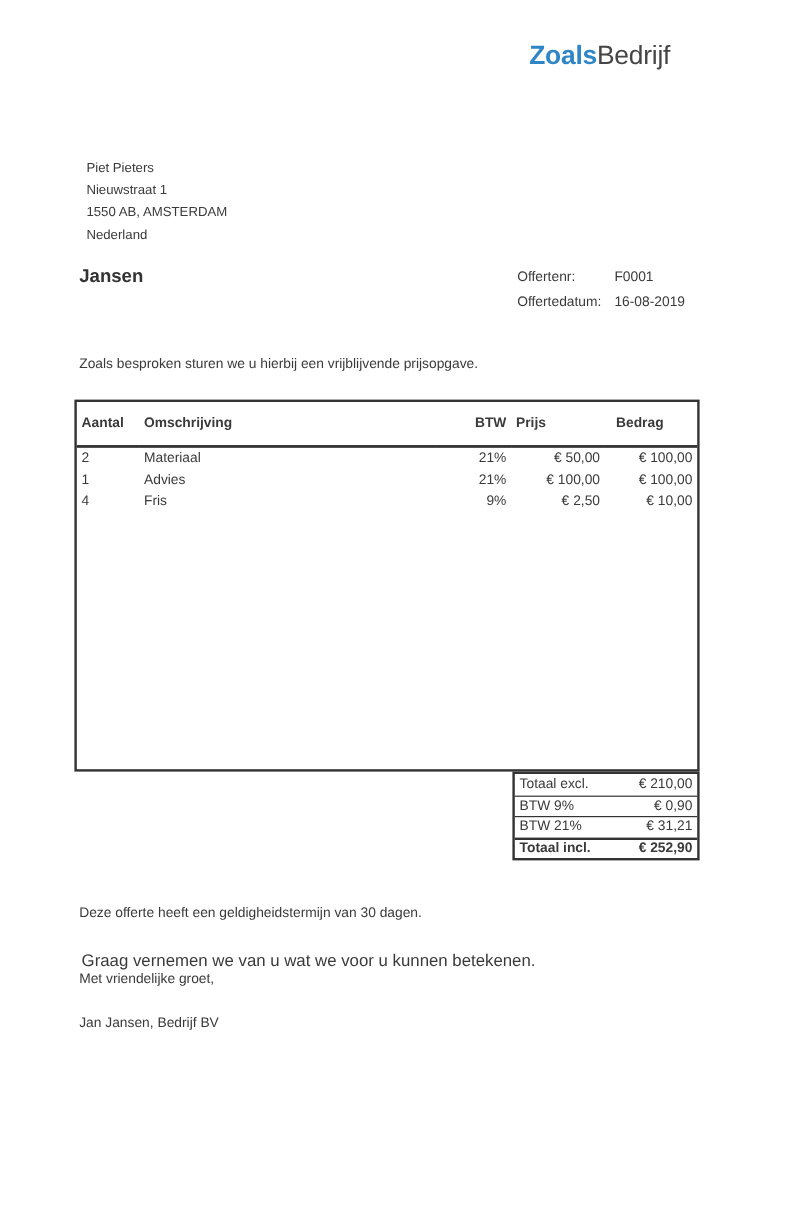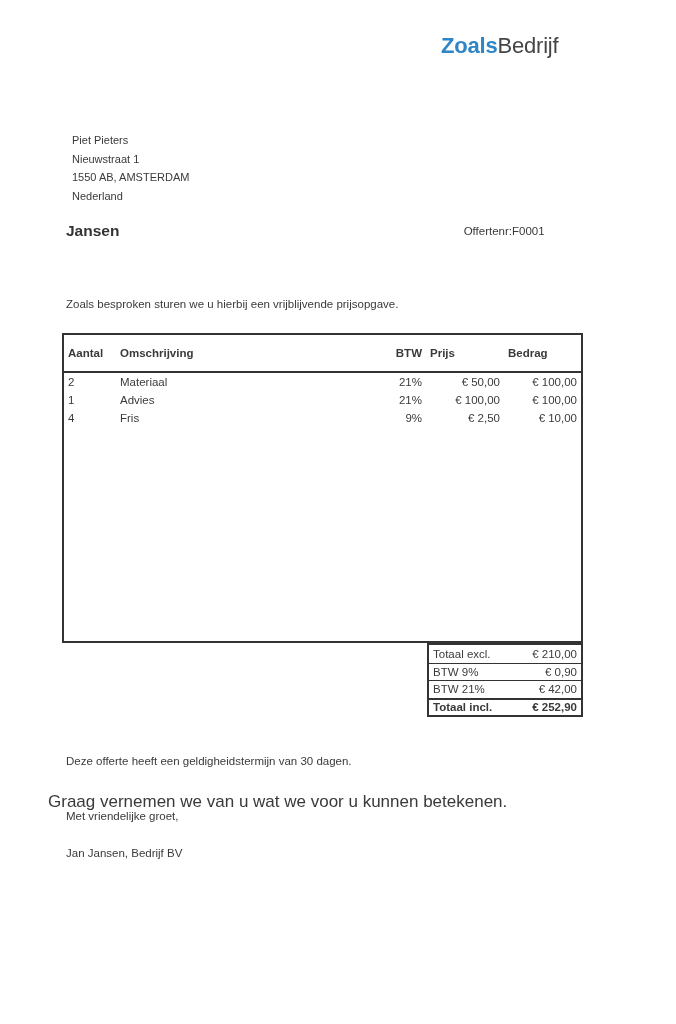--- a/index.html
+++ b/index.html
@@ -27,21 +27,21 @@
     position:absolute; left:72px; top:131px;
     font-size:11px; line-height:18.6px;
   }
 
   
   .doc-title {
     position:absolute; left:66px; top:222px;
     font-size:15.5px; font-weight:bold; color:#333;
   }
   .meta { position:absolute; left:431px; top:225px; font-size:11.5px; }
-  .meta-row { display:flex; height:20.5px;text-align:right; }
+  .meta-row { display:flex; height:20.5px; }
   .meta-label { width:81px; }
   .meta-value { }
 
   
   .intro { position:absolute; left:66px; top:298px; font-size:11.5px;text-align:right; }
 
   
   .items-box {
     position:absolute; left:62px; top:333px;
     width:521px; height:310px;
@@ -49,21 +49,21 @@
   }
   .items-table { width:100%; border-collapse:collapse; table-layout:fixed; font-size:11.5px; }
   .items-table th {
     border-bottom:2px solid #333333;
     font-weight:bold; height:20px; padding:12px 4px;
     vertical-align:middle;
   }
   .items-table td { height:18.5px; padding:0 4px; vertical-align:middle; }
   .al { text-align:left; }
   .ar { text-align:right; }
-  th.h-bedrag { text-align:left; padding-right:28px; }
+  th.h-bedrag { text-align:right; padding-right:28px; }
   col.c-aantal { width:52px; }
   col.c-omschrijving { width:248px; }
   col.c-btw { width:62px; }
   col.c-prijs { width:78px; }
   col.c-bedrag { width:77px; }
 
   
   .totals-box {
     position:absolute; left:427px; top:643px;
     width:156px;
@@ -74,21 +74,21 @@
   .totals-row {
     display:flex; justify-content:space-between; align-items:center;
     height:17.5px; padding:0 4px;
     border-top:1px solid #333333;
   }
   .totals-row:first-child { border-top:none; }
   .totals-row.bold { border-top:2px solid #333333; font-weight:bold; }
 
   
   .closing-validity { position:absolute; left:66px; top:755px; font-size:11.5px; }
-  .closing-line1    { position:absolute; left:48px; top:792px; font-size:17px; }
+  .closing-line1    { position:absolute; left:68px; top:792px; font-size:14px; }
   .closing-line2    { position:absolute; left:66px; top:810px; font-size:11.5px; }
   .closing-sign     { position:absolute; left:66px; top:847px; font-size:11.5px; }
 
   
   .footer {
     position:absolute; left:0; top:900px; width:648px;
     text-align:center; font-size:9.5px; color:#4a4a4a;
     white-space:nowrap;
   }
 </style>
@@ -107,20 +107,24 @@
     <div>1550 AB, AMSTERDAM</div>
     <div>Nederland</div>
   </div>
 
   <div class="doc-title">Jansen</div>
 
   <div class="meta">
     <div class="meta-row">
       <span class="meta-label">Offertenr:</span>
       <span class="meta-value">F0001</span>
+    </div>
+    <div class="meta-row">
+      <span class="meta-label">Offertedatum:</span>
+      <span class="meta-value">16-08-2019</span>
     </div>
   </div>
 
   <div class="intro">Zoals besproken sturen we u hierbij een vrijblijvende prijsopgave.</div>
 
   <div class="items-box">
     <table class="items-table">
       <colgroup>
         <col class="c-aantal">
           <col class="c-omschrijving">
@@ -167,21 +171,21 @@
     <div class="totals-row">
       <span>Totaal excl.</span>
       <span>€ 210,00</span>
     </div>
     <div class="totals-row">
       <span>BTW 9%</span>
       <span>€ 0,90</span>
     </div>
     <div class="totals-row">
       <span>BTW 21%</span>
-      <span>€ 42,00</span>
+      <span>€ 31,21</span>
     </div>
     <div class="totals-row bold">
       <span>Totaal incl.</span>
       <span>€ 252,90</span>
     </div>
   </div>
 
   <div class="closing-validity">Deze offerte heeft een geldigheidstermijn van 30 dagen.</div>
   <div class="closing-line1">Graag vernemen we van u wat we voor u kunnen betekenen.</div>
   <div class="closing-line2">Met vriendelijke groet,</div>

